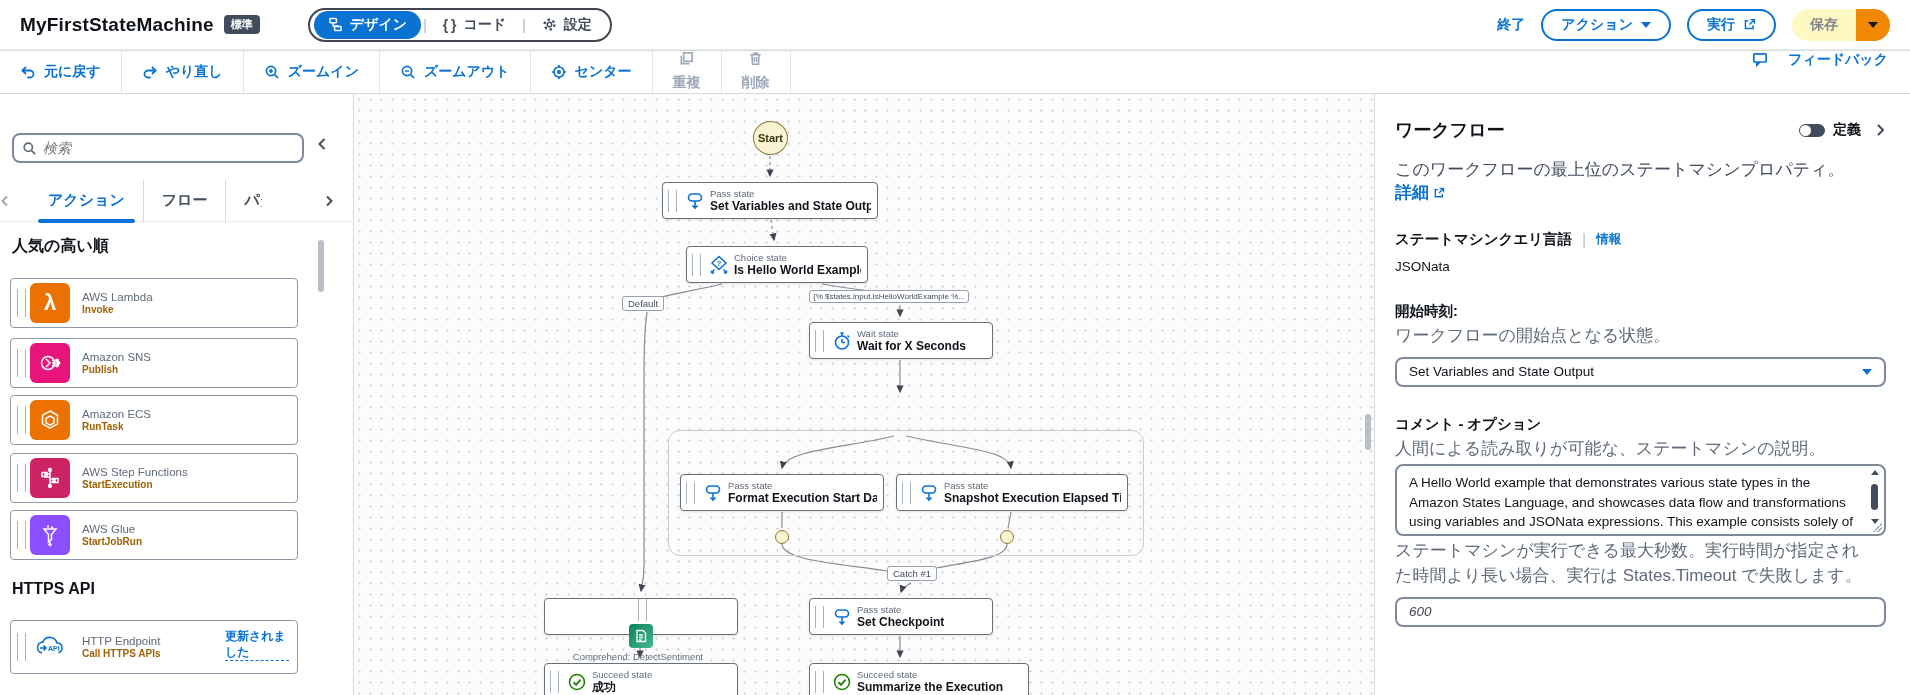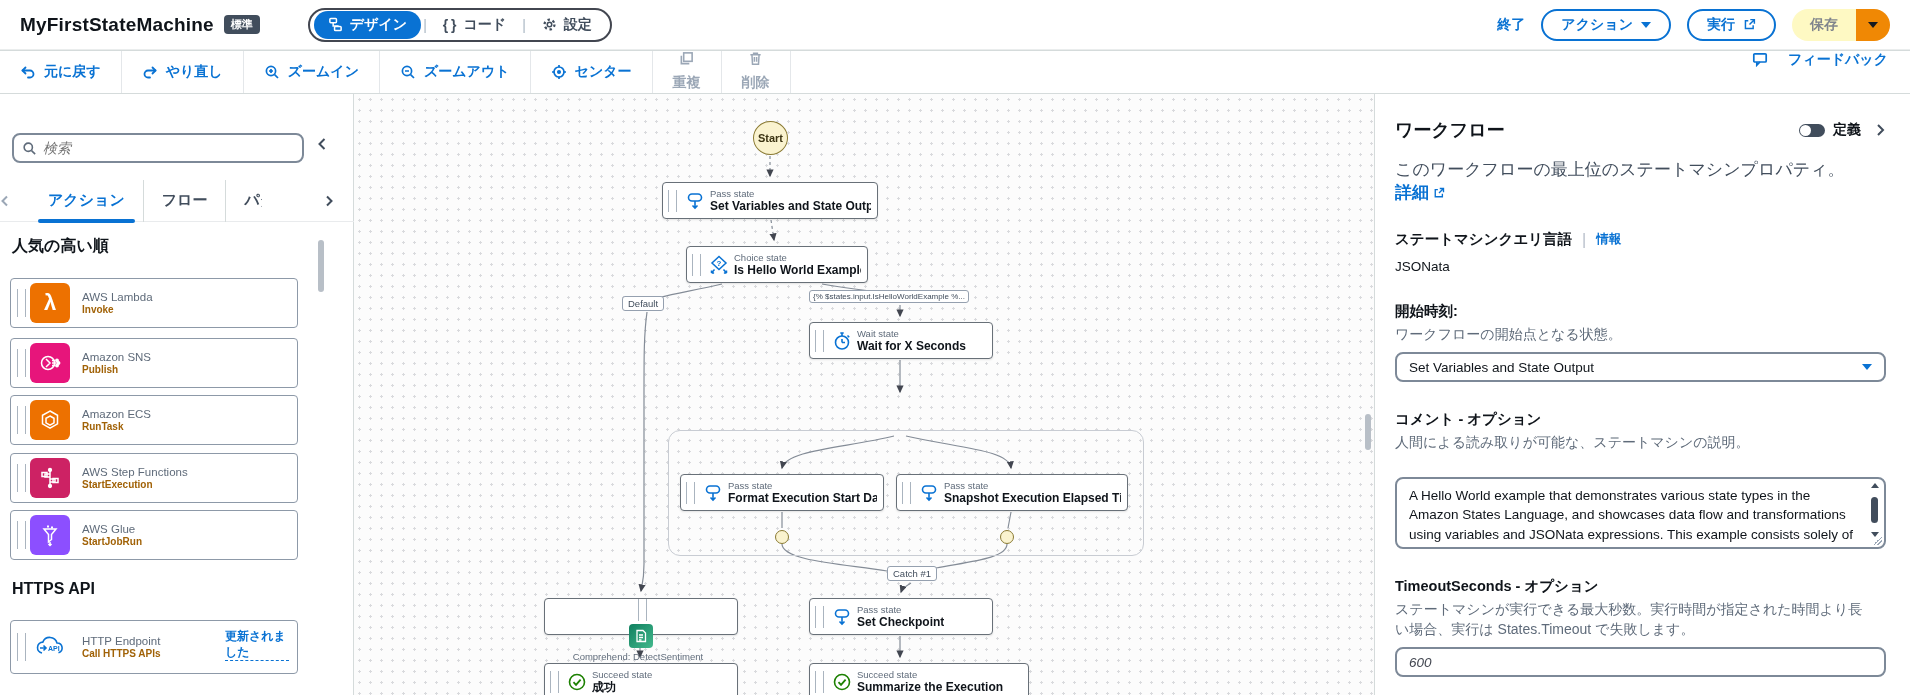--- a/index.html
+++ b/index.html
@@ -109,25 +109,25 @@
   .toggle .knob { position:absolute; left:1px; top:1px; width:11px; height:11px; border-radius:50%; background:#fff; }
   .toggle-label { font-size:14px; font-weight:bold; color:#0f141a; margin:0 14px 0 8px; }
   .pn-desc { font-size:17px; color:#414d5c; margin-top:16px; }
   .inline-link { color:#0972d3; font-weight:bold; cursor:pointer; display:inline-flex; align-items:center; gap:4px; }
   .sec-label { display:flex; align-items:center; gap:10px; margin-top:26px; }
   .sec-label b { font-size:14.5px; }
   .sec-sep { color:#b6bec9; }
   .info-link { color:#0972d3; font-size:12.5px; font-weight:bold; cursor:pointer; }
   .sec-value { font-size:13.5px; margin-top:10px; }
   .fld-label { font-size:14.5px; font-weight:bold; margin-top:28px; }
-  .fld-desc { font-size:14px; color:#5f6b7a; margin-top:3px; line-height:1.45; }
+  .fld-desc { font-size:17px; color:#5f6b7a; margin-top:3px; line-height:1.45; }
   .select { margin-top:8px; height:30px; border:2px solid #7d8998; border-radius:8px; display:flex;
     align-items:center; padding:0 12px; font-size:13.5px; color:#0f141a; cursor:pointer; background:#fff; }
   .select .caret-down { margin-left:auto; color:#0972d3; }
-  .tarea { position:relative; margin-top:24px; height:72px; border:2px solid #7d8998; border-radius:8px;
+  .tarea { position:relative; margin-top:3px; height:72px; border:2px solid #7d8998; border-radius:8px;
     background:#fff; padding:7px 26px 7px 12px; font-size:13.5px; line-height:1.45; color:#0f141a; overflow:hidden; }
   .tarea-sb { position:absolute; right:3px; top:4px; bottom:10px; width:13px; display:flex; flex-direction:column;
     align-items:center; justify-content:space-between; }
   .tarea-sb .thumb { width:7px; flex:1; margin:2px 0; background:#414d5c; border-radius:4px; max-height:26px; }
   .sb-arrow { width:0; height:0; border-left:4px solid transparent; border-right:4px solid transparent; }
   .sb-arrow.up { border-bottom:5px solid #414d5c; }
   .sb-arrow.dn { border-top:5px solid #414d5c; }
   .resize-h { position:absolute; right:2px; bottom:2px; width:9px; height:9px;
     background:linear-gradient(135deg, transparent 50%, #9ba7b6 50%, #9ba7b6 58%, transparent 58%, transparent 70%, #9ba7b6 70%, #9ba7b6 78%, transparent 78%); }
   .tinput { margin-top:8px; height:30px; width:100%; border:2px solid #7d8998; border-radius:8px; padding:0 12px;
@@ -664,17 +664,16 @@
     <div class="tarea">
       <span>A Hello World example that demonstrates various state types in the Amazon States Language, and showcases data flow and transformations using variables and JSONata expressions. This example consists solely of</span>
       <span class="tarea-sb">
         <span class="sb-arrow up"></span>
         <span class="thumb"></span>
         <span class="sb-arrow dn"></span>
       </span>
       <span class="resize-h"></span>
     </div>
 
-    <div class="fld-label">TimeoutSeconds - オプション</div>
     <div class="fld-desc" style="max-width:480px;">ステートマシンが実行できる最大秒数。実行時間が指定された時間より長い場合、実行は States.Timeout で失敗します。</div>
     <input class="tinput" value="600" style="">
   </div>
 </div>
 
 </body></html>

